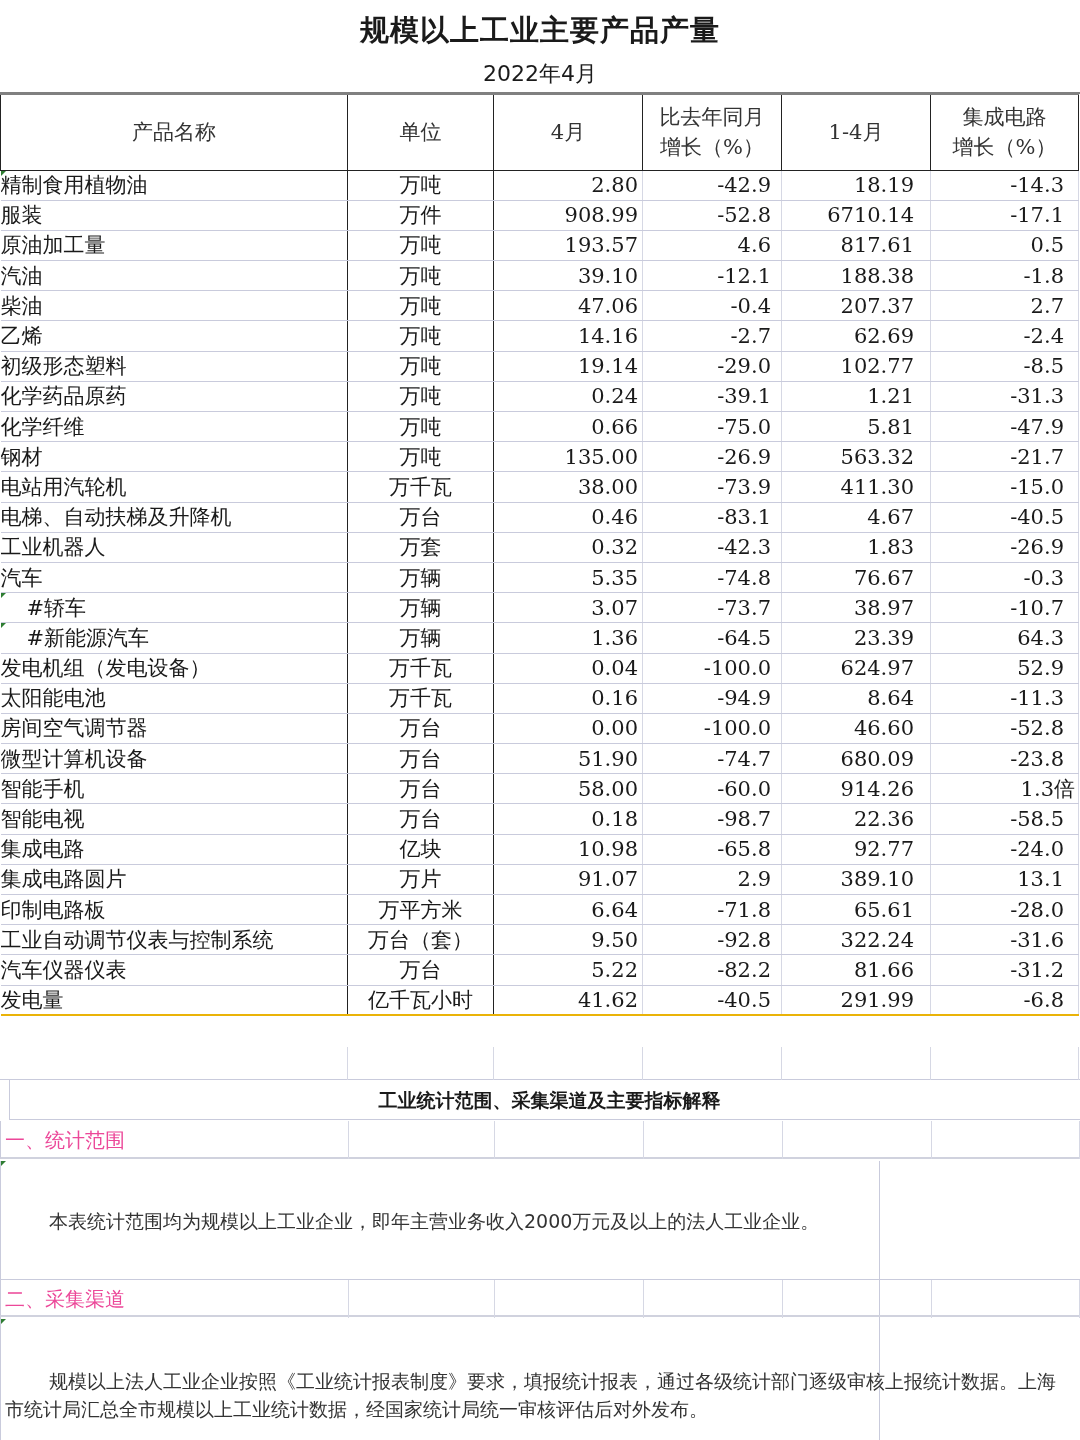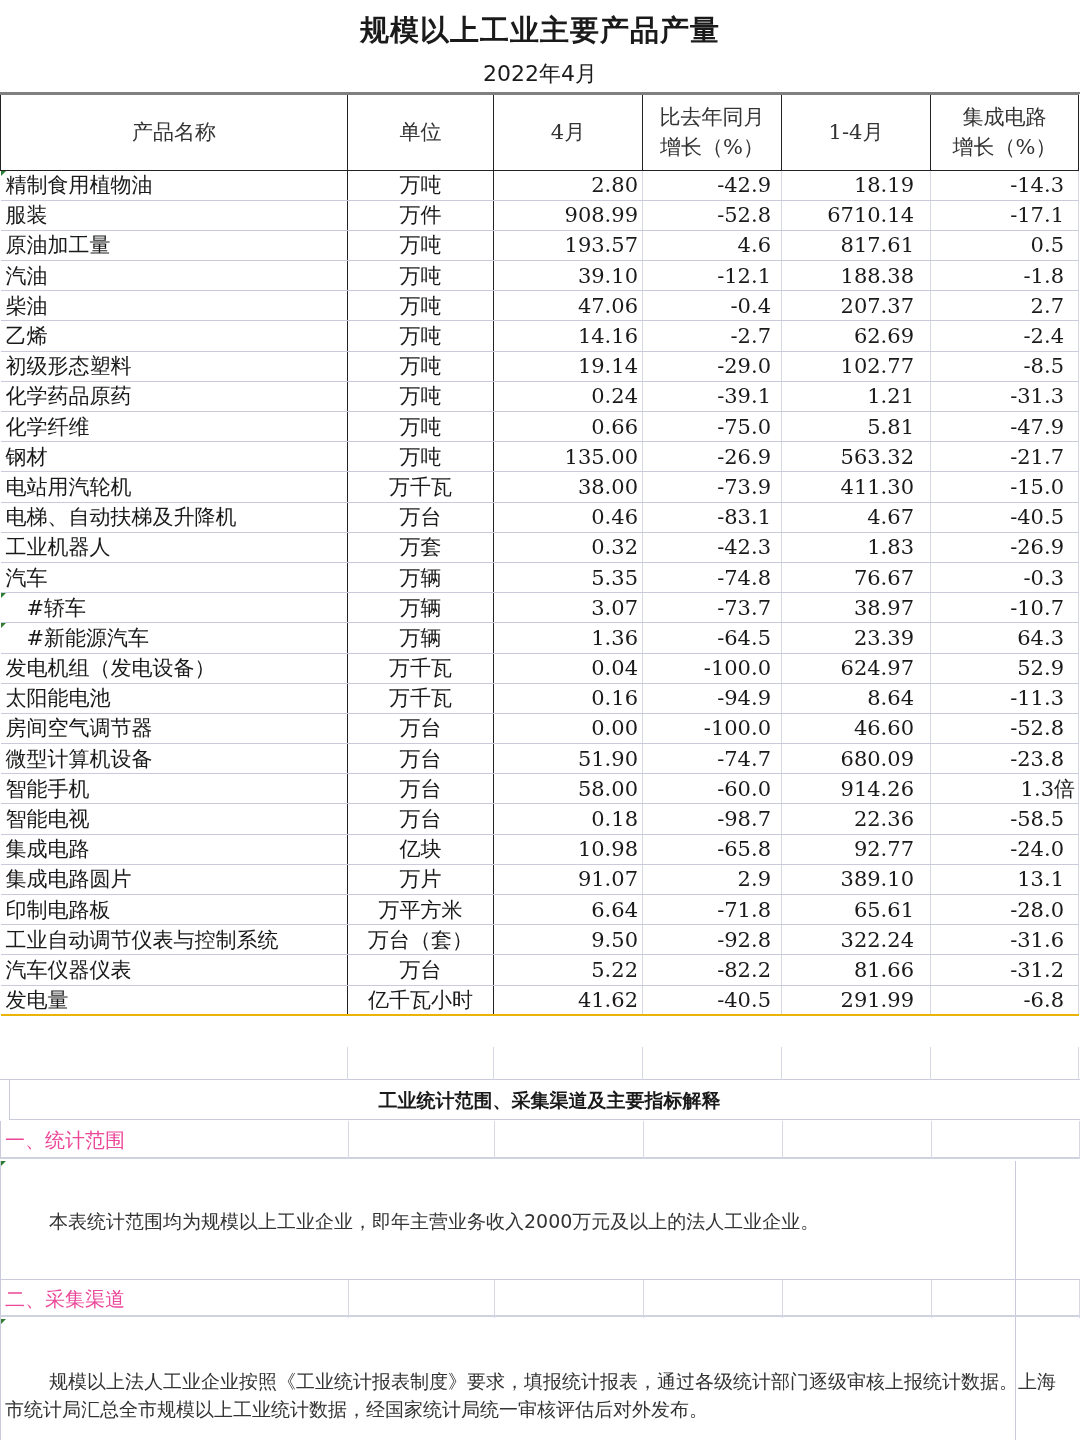--- a/index.html
+++ b/index.html
@@ -33,21 +33,21 @@
       height: 76px; font-weight: normal; font-size: 21px; line-height: 29px;
       border: 1px solid #222; border-top: 2px solid #808080; text-align: center; vertical-align: middle;
       color: #333;
     }
     table.grid th.two-line { line-height: 30px; }
     table.grid td {
       height: 30.2px; font-size: 21px; line-height: 28px; white-space: nowrap;
       border-bottom: 1px solid #c9cbdc; border-right: 1px solid #d6d8e4; overflow: hidden;
       vertical-align: middle;
     }
-    table.grid td.name { text-align: left; padding-left: 5px; border-right: 1px solid #222; }
+    table.grid td.name { text-align: left; border-right: 1px solid #222; }
     table.grid td.name.sub { padding-left: 26px; }
     table.grid td.unit { text-align: center; border-right: 1px solid #222; }
     table.grid td.num { text-align: right; padding-right: 4px; }
     table.grid td.num.m4 { padding-right: 4px; }
     table.grid td.num.yoy { padding-right: 10px; }
     table.grid td.num.ytd { padding-right: 16px; }
     table.grid td.num.cum { padding-right: 14px; }
     table.grid td.num.cum.bei { padding-right: 3px; }
     table.grid tr.last td { border-bottom: 2px solid #eab308; }
     .tick { position: relative; }
@@ -65,21 +65,21 @@
       text-align: center; font-weight: bold; font-size: 19px; line-height: 40px;
       font-family: "DejaVu Serif", "Liberation Serif", serif;
       border-bottom: 1px solid #c9cbdc; border-left: 1px solid #c9cbdc;
     }
     .section-row { position: absolute; left: 0; width: 1080px; height: 38px; border-bottom: 2px solid #d0d2de; border-left: 1px solid #c9cbdc; }
     .section-label {
       position: absolute; left: 4px; top: 0; height: 38px; line-height: 38px;
       font-size: 20px; color: #ec4899;
       font-family: "DejaVu Sans", "Liberation Sans", sans-serif;
     }
-    .para-box { position: absolute; left: 0; width: 1016px; border-left: 1px solid #c9cbdc; border-right: 1px solid #c9cbdc; }
+    .para-box { position: absolute; left: 0; width: 880px; border-left: 1px solid #c9cbdc; border-right: 1px solid #c9cbdc; }
     .para {
       position: absolute; left: 4px; width: 1068px; font-size: 19px; line-height: 28px; color: #333;
       font-family: "DejaVu Sans", "Liberation Sans", sans-serif; text-indent: 44px;
     }
   </style>
 </head>
 <body>
 
 <div class="title">规模以上工业主要产品产量</div>
 <div class="subtitle">2022年4月</div>

